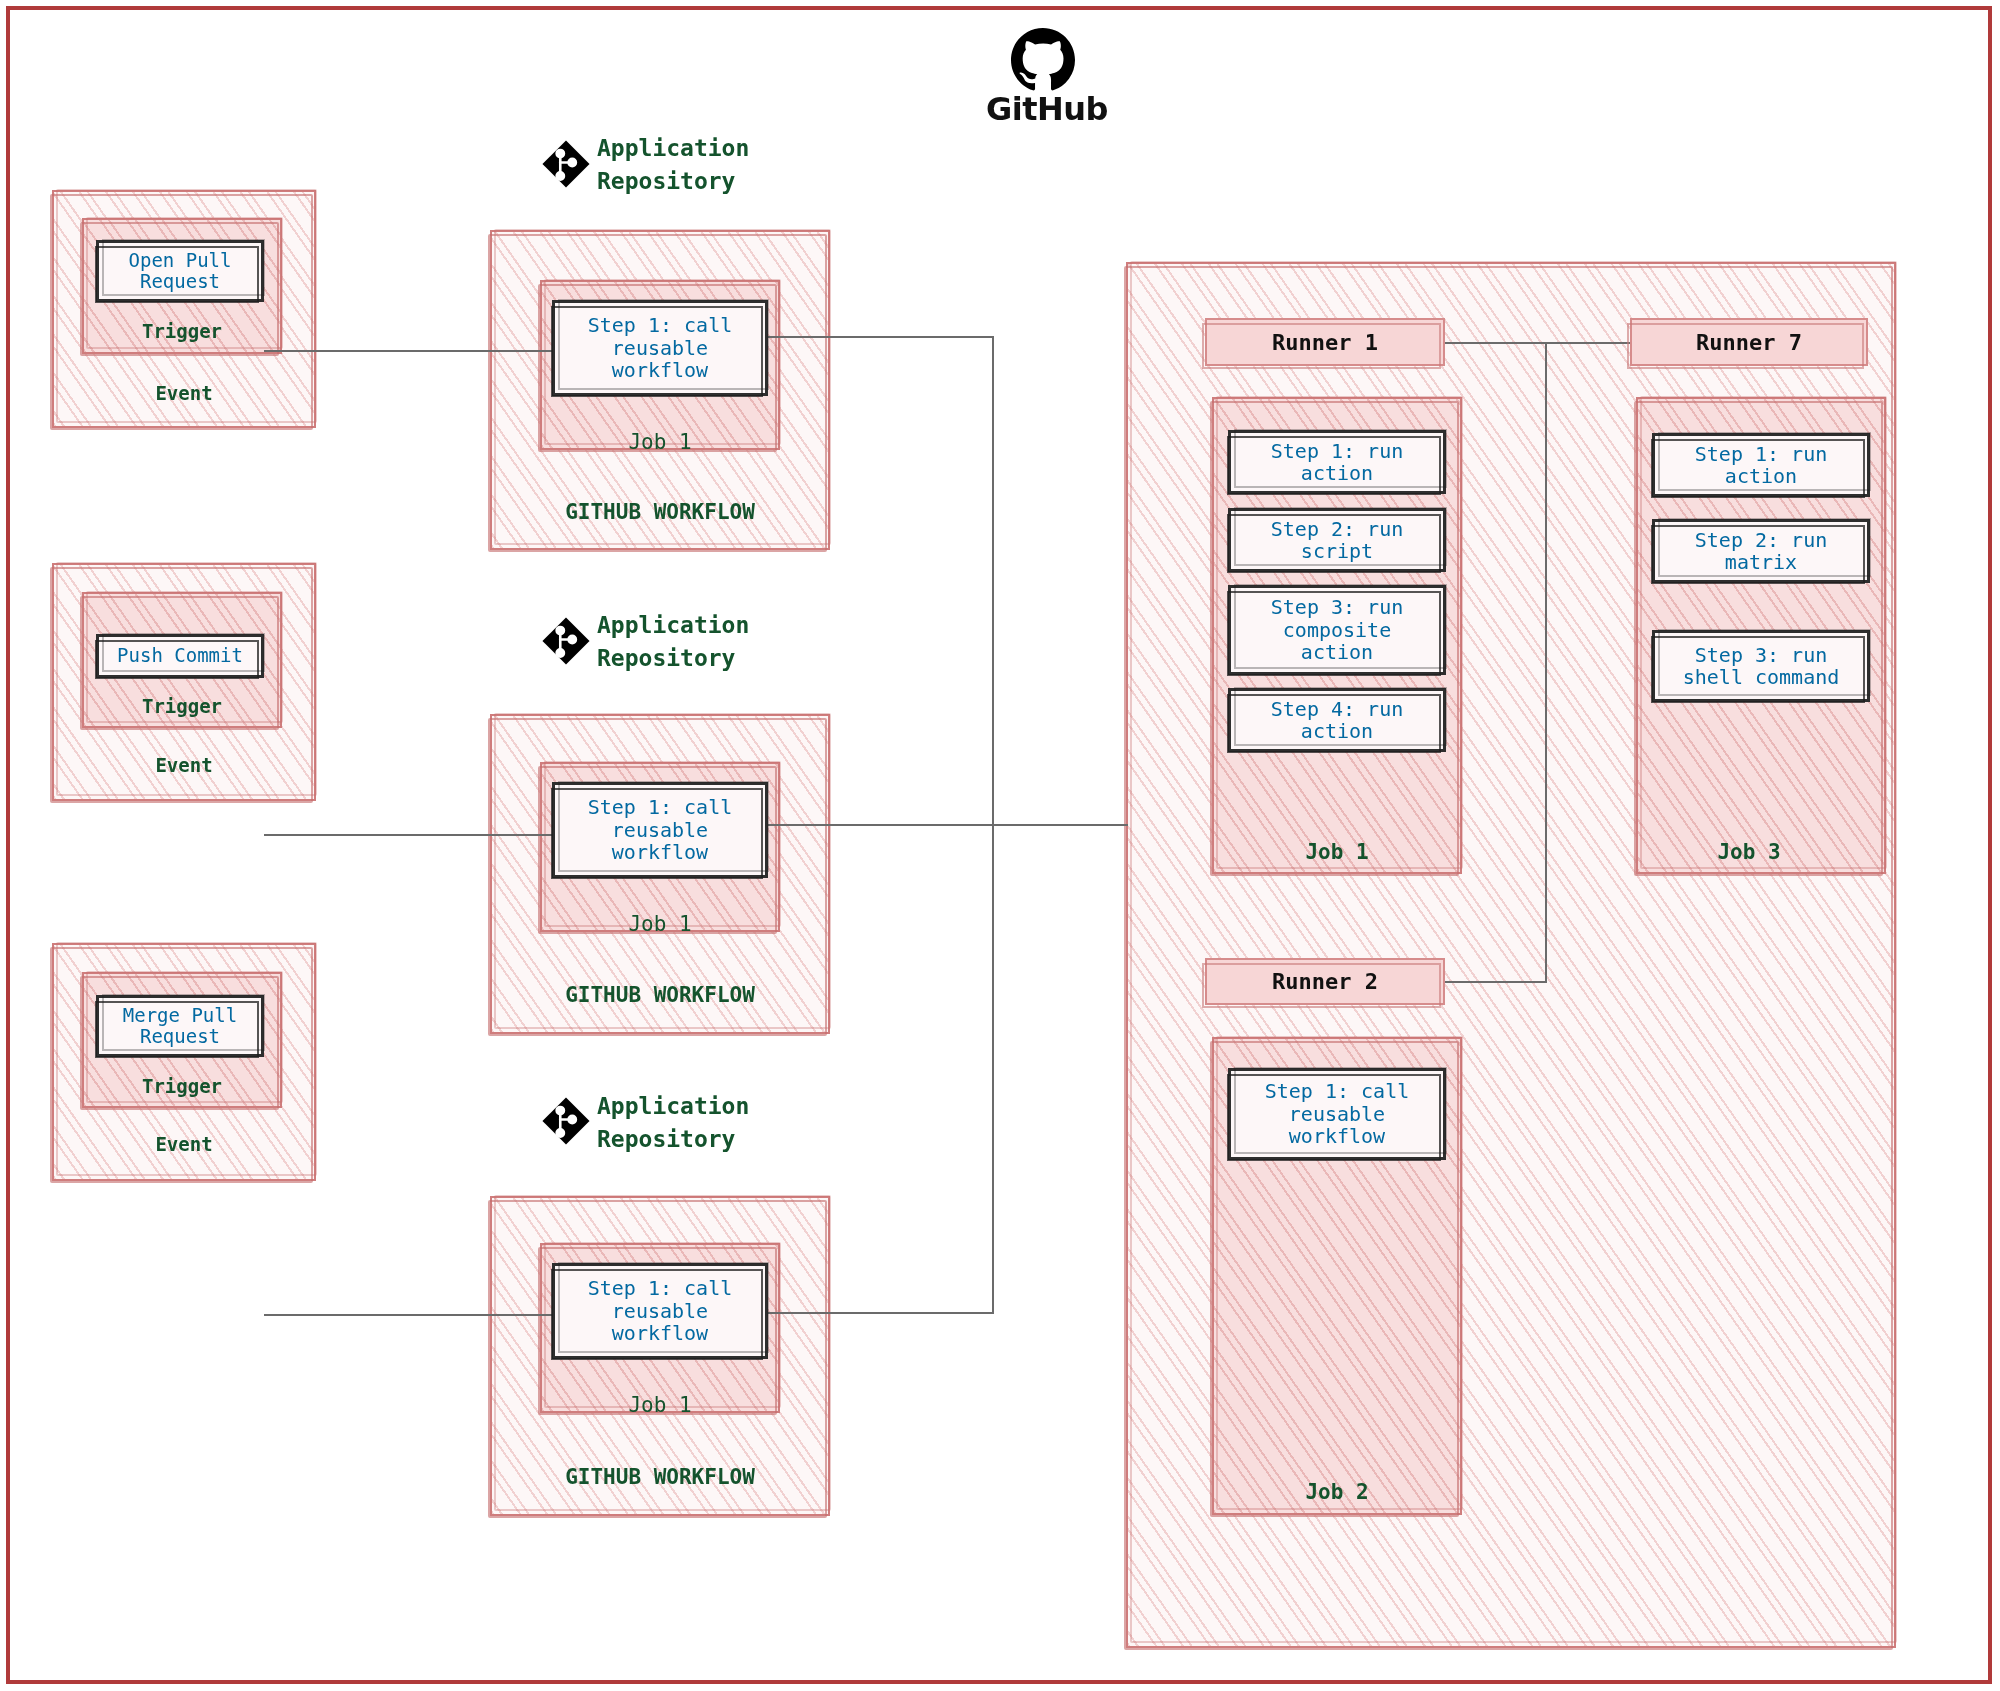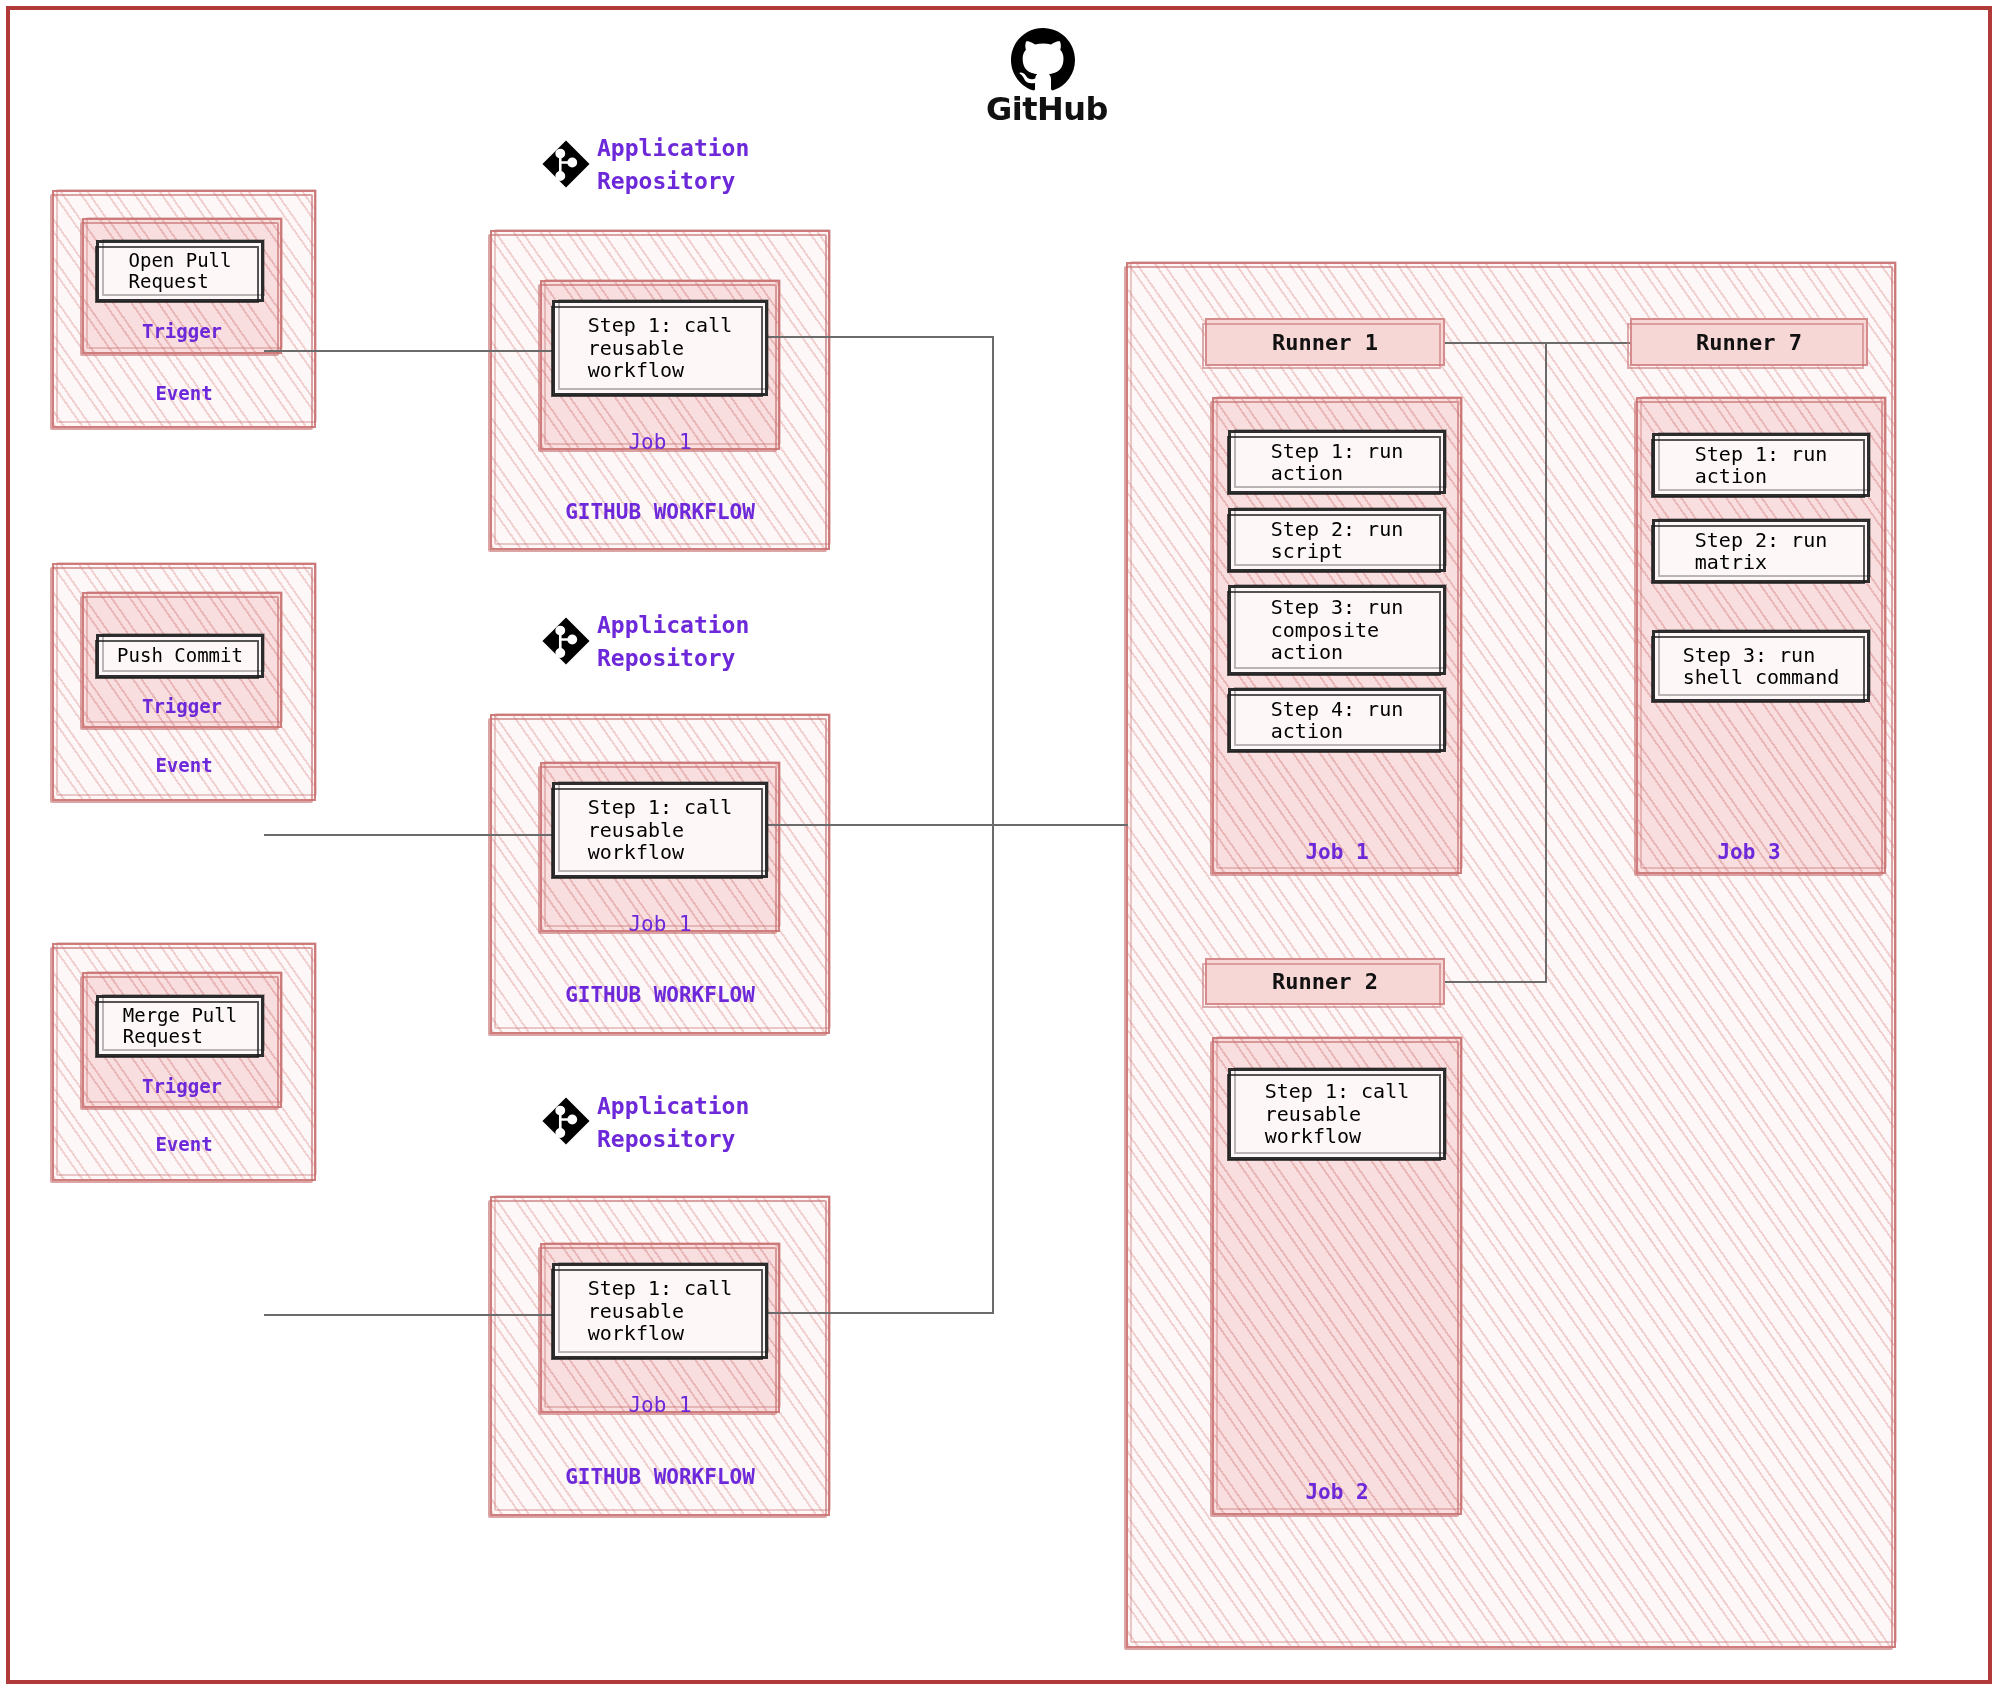--- a/index.html
+++ b/index.html
@@ -84,22 +84,22 @@
 
   
   .step {
     position: absolute;
     box-sizing: border-box;
     background: #fdf7f8;
     border: 3px solid #2e2e2e;
     display: flex;
     align-items: center;
     justify-content: center;
-    text-align: left;
-    color: #000000;
+    text-align: center;
+    color: #0369a1;
     line-height: 1.12;
     z-index: 6;
   }
   .step::before {
     content: "";
     position: absolute;
     left: -4px; top: 3px; right: 2px; bottom: -4px;
     border: 2px solid rgba(30,30,30,0.75);
     pointer-events: none;
   }
@@ -131,21 +131,21 @@
     left: -5px; top: 3px; right: 2px; bottom: -5px;
     border: 2px solid rgba(200,120,120,0.60);
     pointer-events: none;
   }
   .runner span { position: relative; z-index: 2; }
 
   
   .lbl {
     position: absolute;
     text-align: center;
-    color: #6d28d9;
+    color: #14532d;
     z-index: 7;
     white-space: nowrap;
   }
   .lbl-bold { font-weight: bold; }
 
   
   .conn {
     position: absolute;
     background: #6b6b6b;
     z-index: 4;

